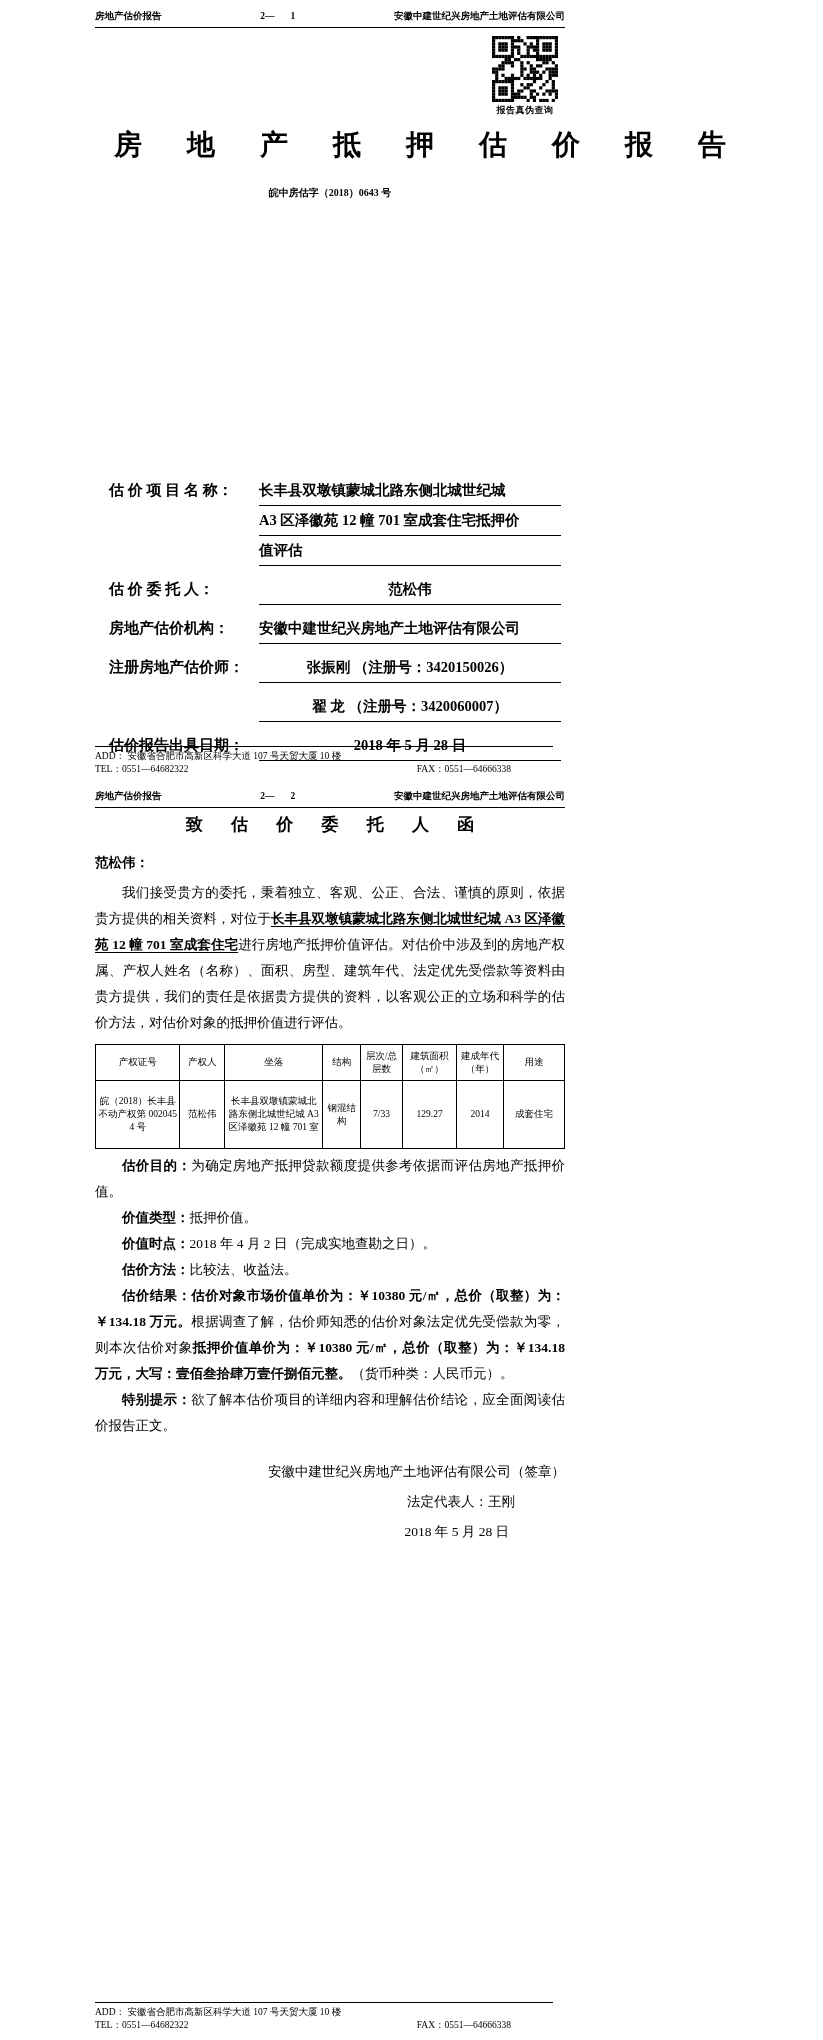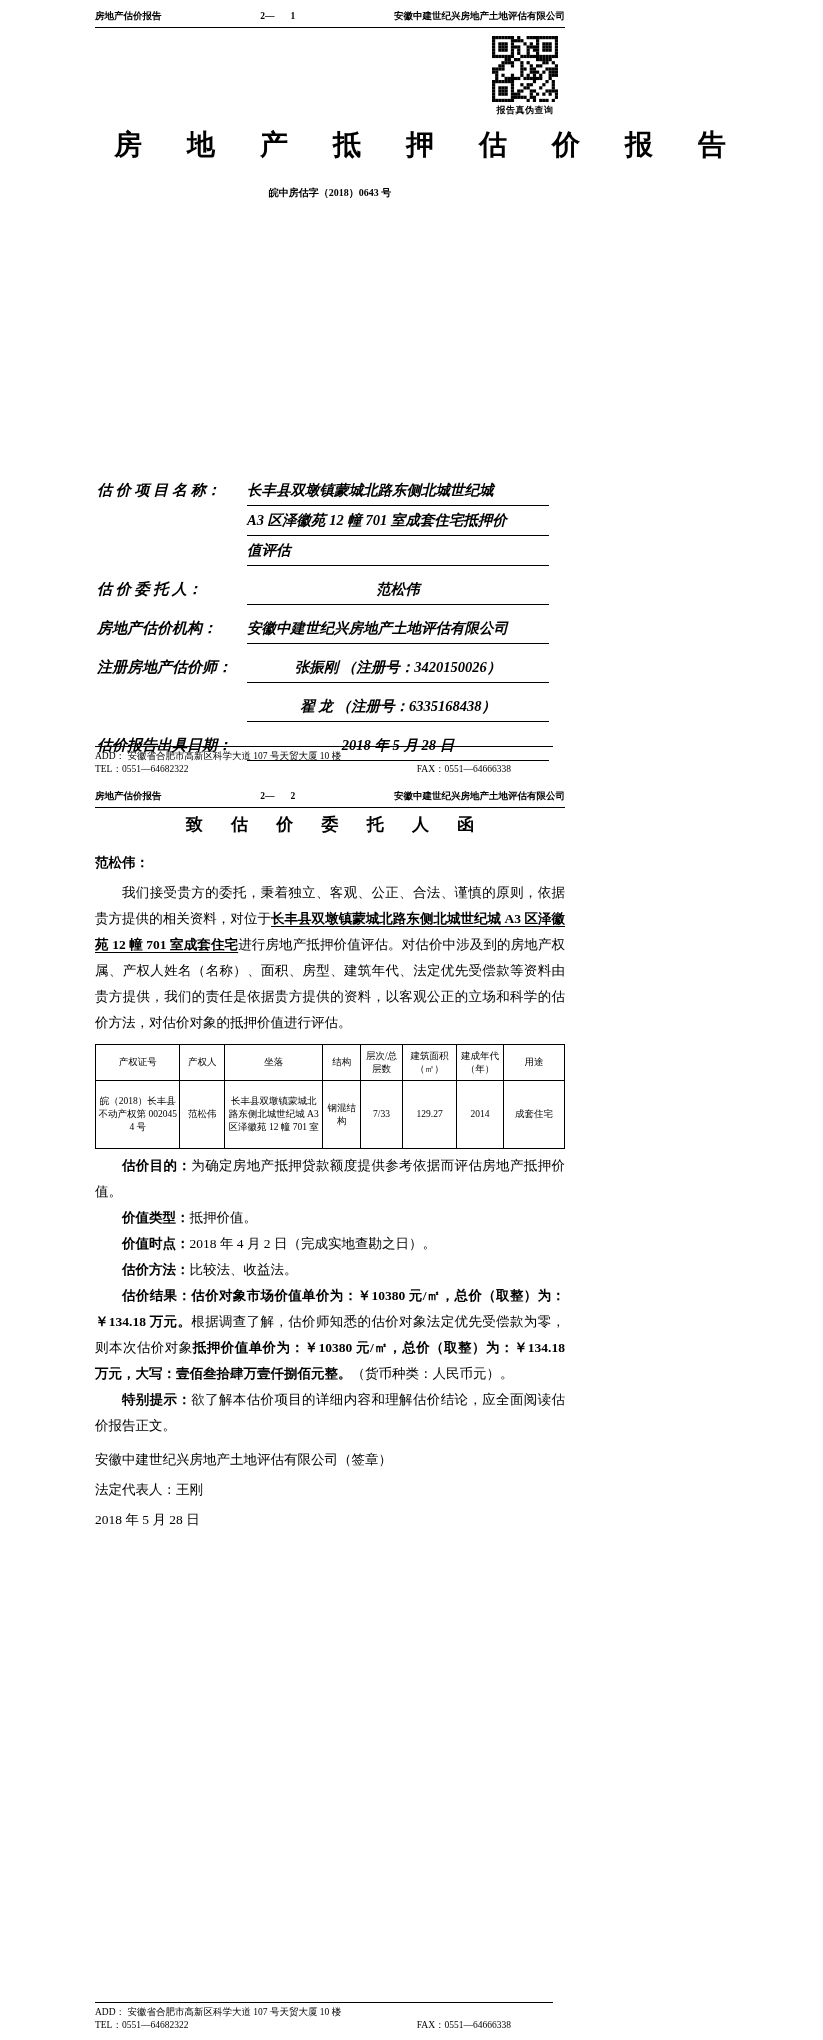--- a/index.html
+++ b/index.html
@@ -23,41 +23,41 @@
 
   
   .qr-wrap { position:absolute; top:36px; right:6px; width:68px; text-align:center; }
   .qr { width:66px; height:66px; margin:0 auto; }
   .qr-cap { font-size:9px; font-weight:bold; margin-top:2px; letter-spacing:0.5px; white-space:nowrap; }
 
   
   .title { position:absolute; top:126px; left:0; right:0; text-align:center; font-size:28px; font-weight:bold;
            letter-spacing:19px; text-indent:19px; white-space:nowrap; }
   .docno { position:absolute; top:186px; left:0; right:0; text-align:center; font-size:10px; font-weight:bold; }
-  .fields { position:absolute; top:476px; left:2px; width:452px;font-style:italic; }
+  .fields { position:absolute; top:476px; left:14px; width:452px; }
   .frow { display:flex; margin-bottom:9px; align-items:flex-start; }
   .flabel { flex:0 0 150px; font-size:15px; font-weight:bold; line-height:29px; white-space:pre; }
   .fcol { flex:1; min-width:0; }
   .fline { border-bottom:1.5px solid #000; min-height:29px; line-height:29px; font-size:14.5px; font-weight:bold; white-space:nowrap; }
   .fline.center { text-align:center; }
 
   
   .p2-content { position:absolute; top:26px; left:0; right:0; font-size:13.5px; line-height:26px; }
   .p2-title { text-align:center; font-size:17px; font-weight:bold; letter-spacing:12px; text-indent:12px; margin:6px 0 12px; }
   .salutation { font-weight:bold; margin-bottom:4px; }
   .para { text-align:justify; text-indent:2em; }
   .hl { font-weight:bold; text-decoration:underline; text-underline-offset:3px; }
   .blabel { font-weight:bold; }
   .rtable { width:100%; border-collapse:collapse; table-layout:fixed; margin:8px 0 4px; font-size:9.5px;
             line-height:13px; text-align:center; }
   .rtable th, .rtable td { border:1px solid #000; padding:2px 2px; font-weight:normal; vertical-align:middle;
                            word-break:break-all; }
   .rtable th { height:36px; }
   .rtable td { height:68px; }
-  .sign { margin-top:8px; }
+  .sign { text-align:right; margin-top:20px; }
   .sign div { margin-top:4px; }
   .sign .rep { padding-right:50px; }
   .sign .sdate { padding-right:56px; }
 </style>
 </head>
 <body>
 
 <div class="canvas">
 
   <div class="page page1">
@@ -335,21 +335,21 @@
       </div>
       <div class="frow">
         <span class="flabel">注册房地产估价师：</span>
         <div class="fcol">
             <div class="fline center">张振刚 （注册号：3420150026）</div>
           </div>
       </div>
       <div class="frow">
         <span class="flabel"></span>
         <div class="fcol">
-            <div class="fline center">翟 龙 （注册号：6335168438）</div>
+            <div class="fline center">翟 龙 （注册号：3420060007）</div>
           </div>
       </div>
       <div class="frow">
         <span class="flabel">估价报告出具日期：</span>
         <div class="fcol">
             <div class="fline center">2018 年 5 月 28 日</div>
           </div>
       </div>
     </div>
 

